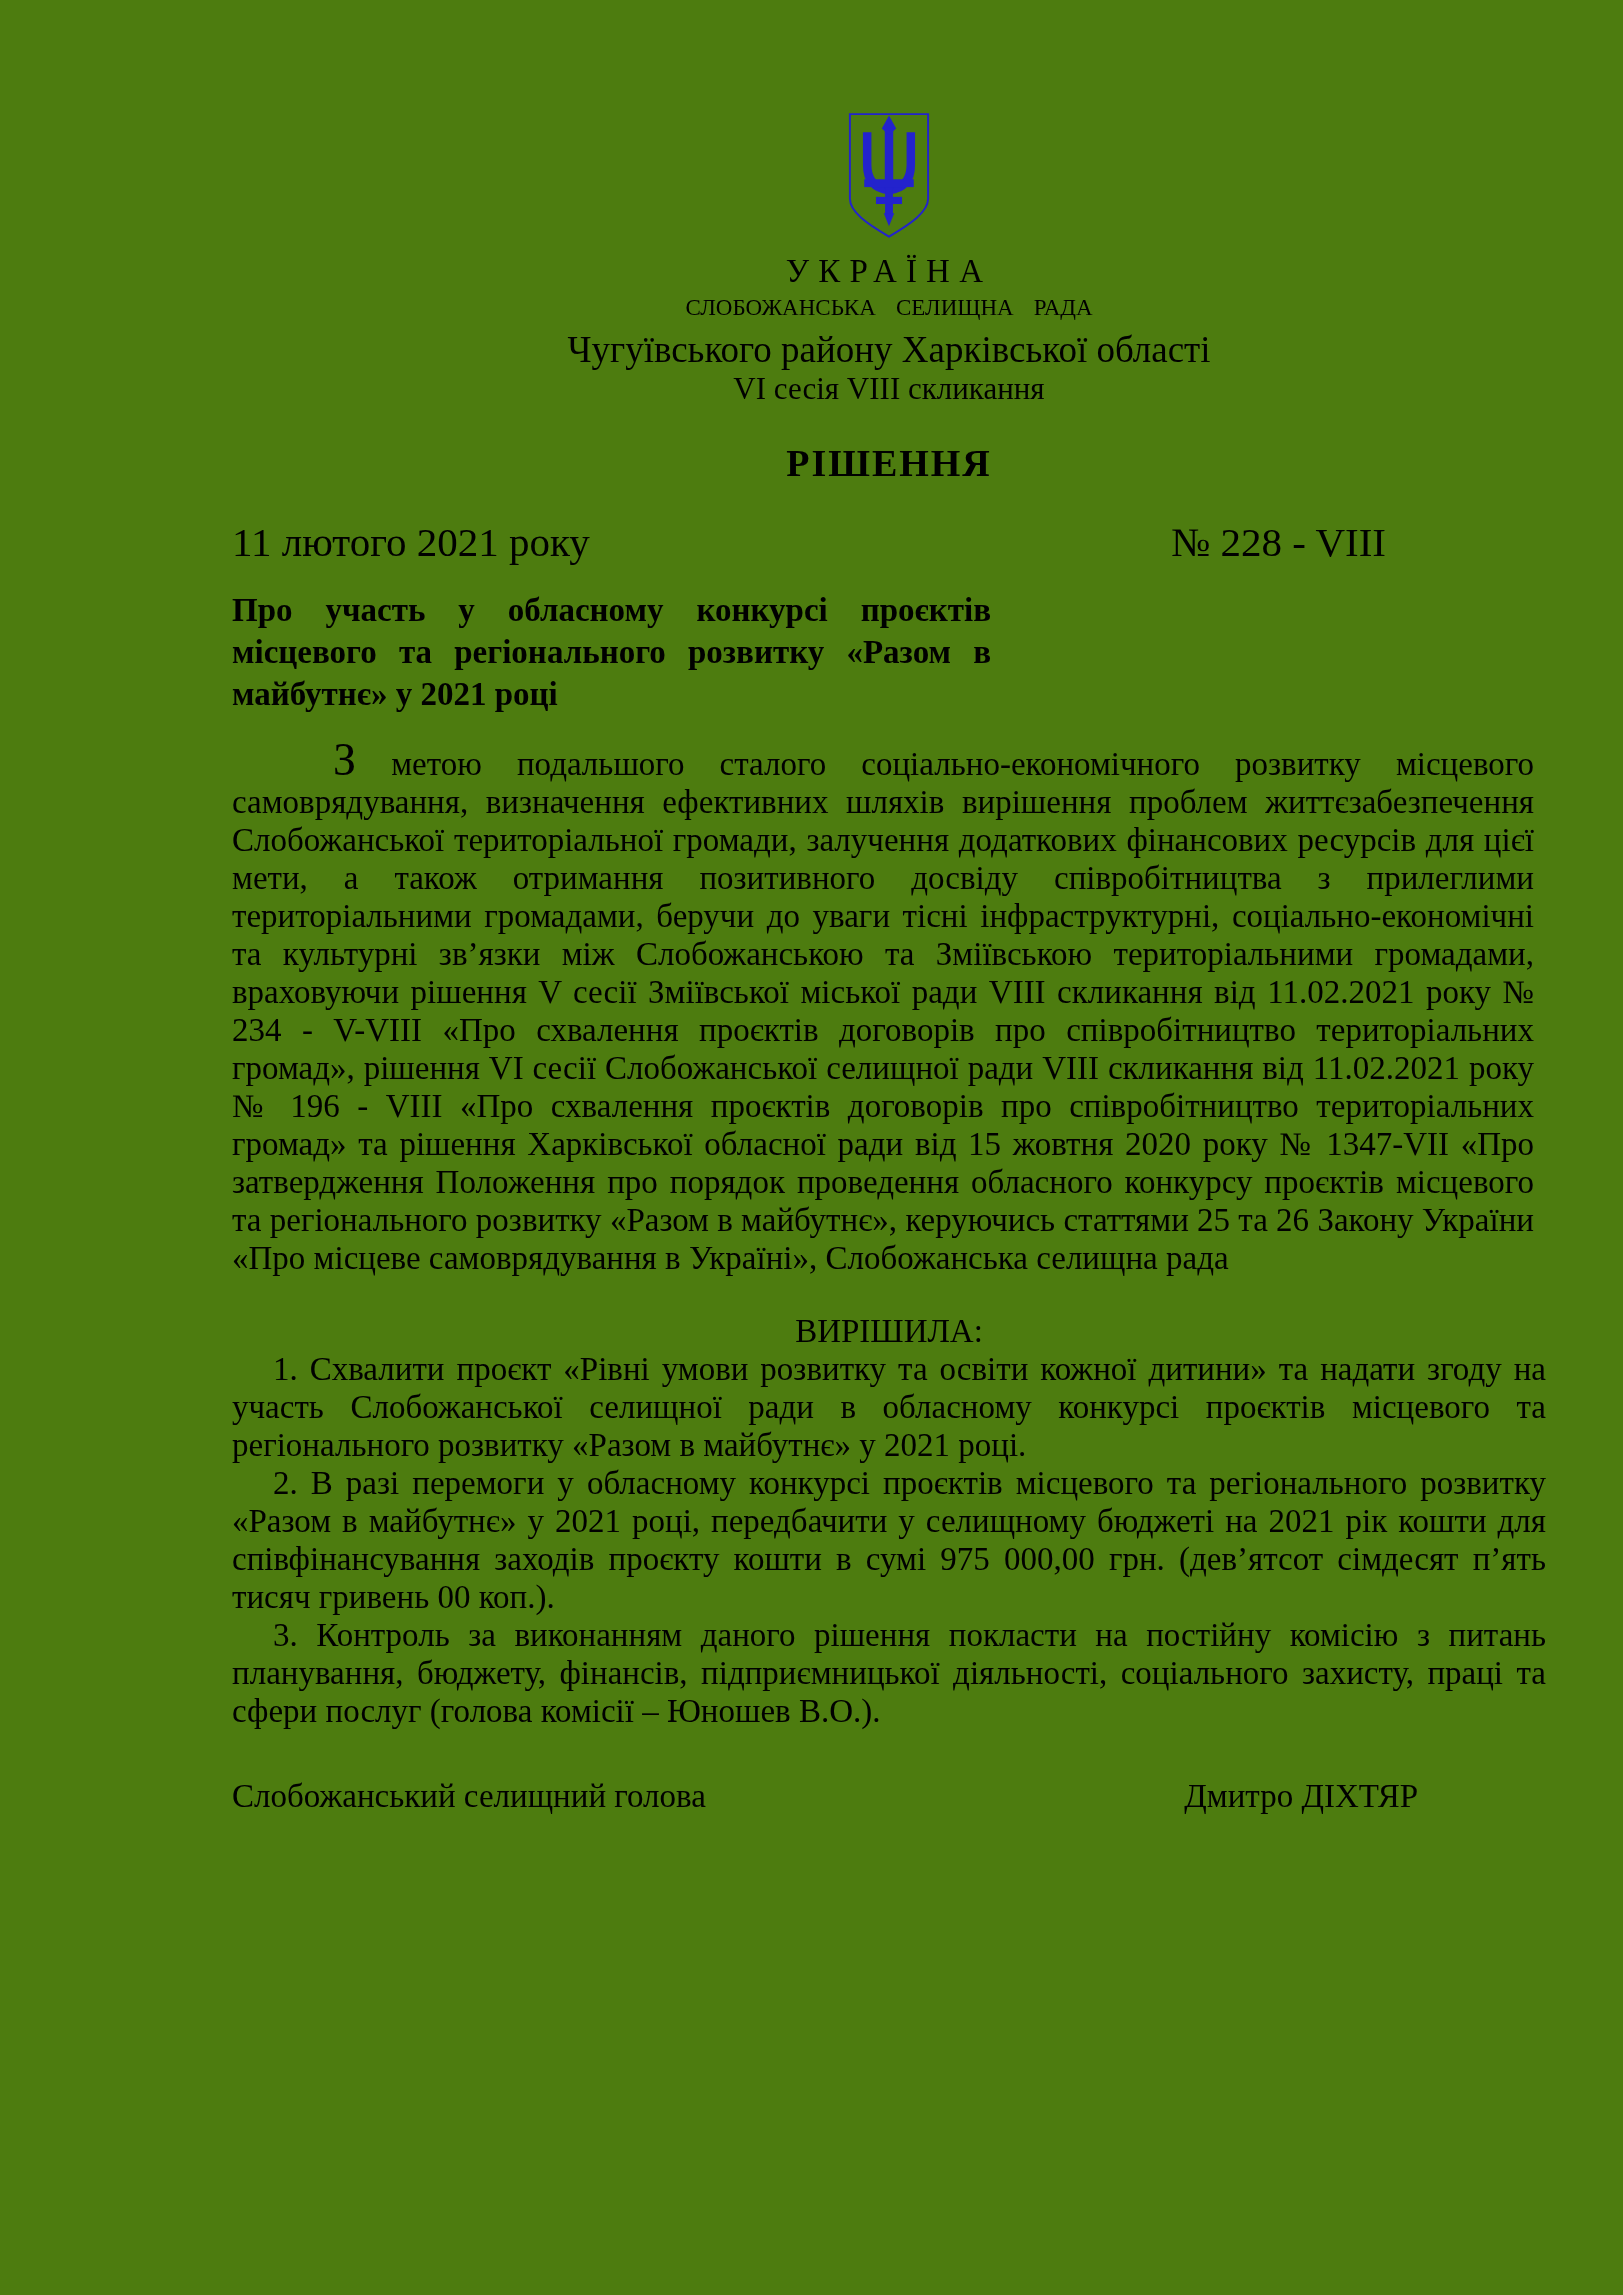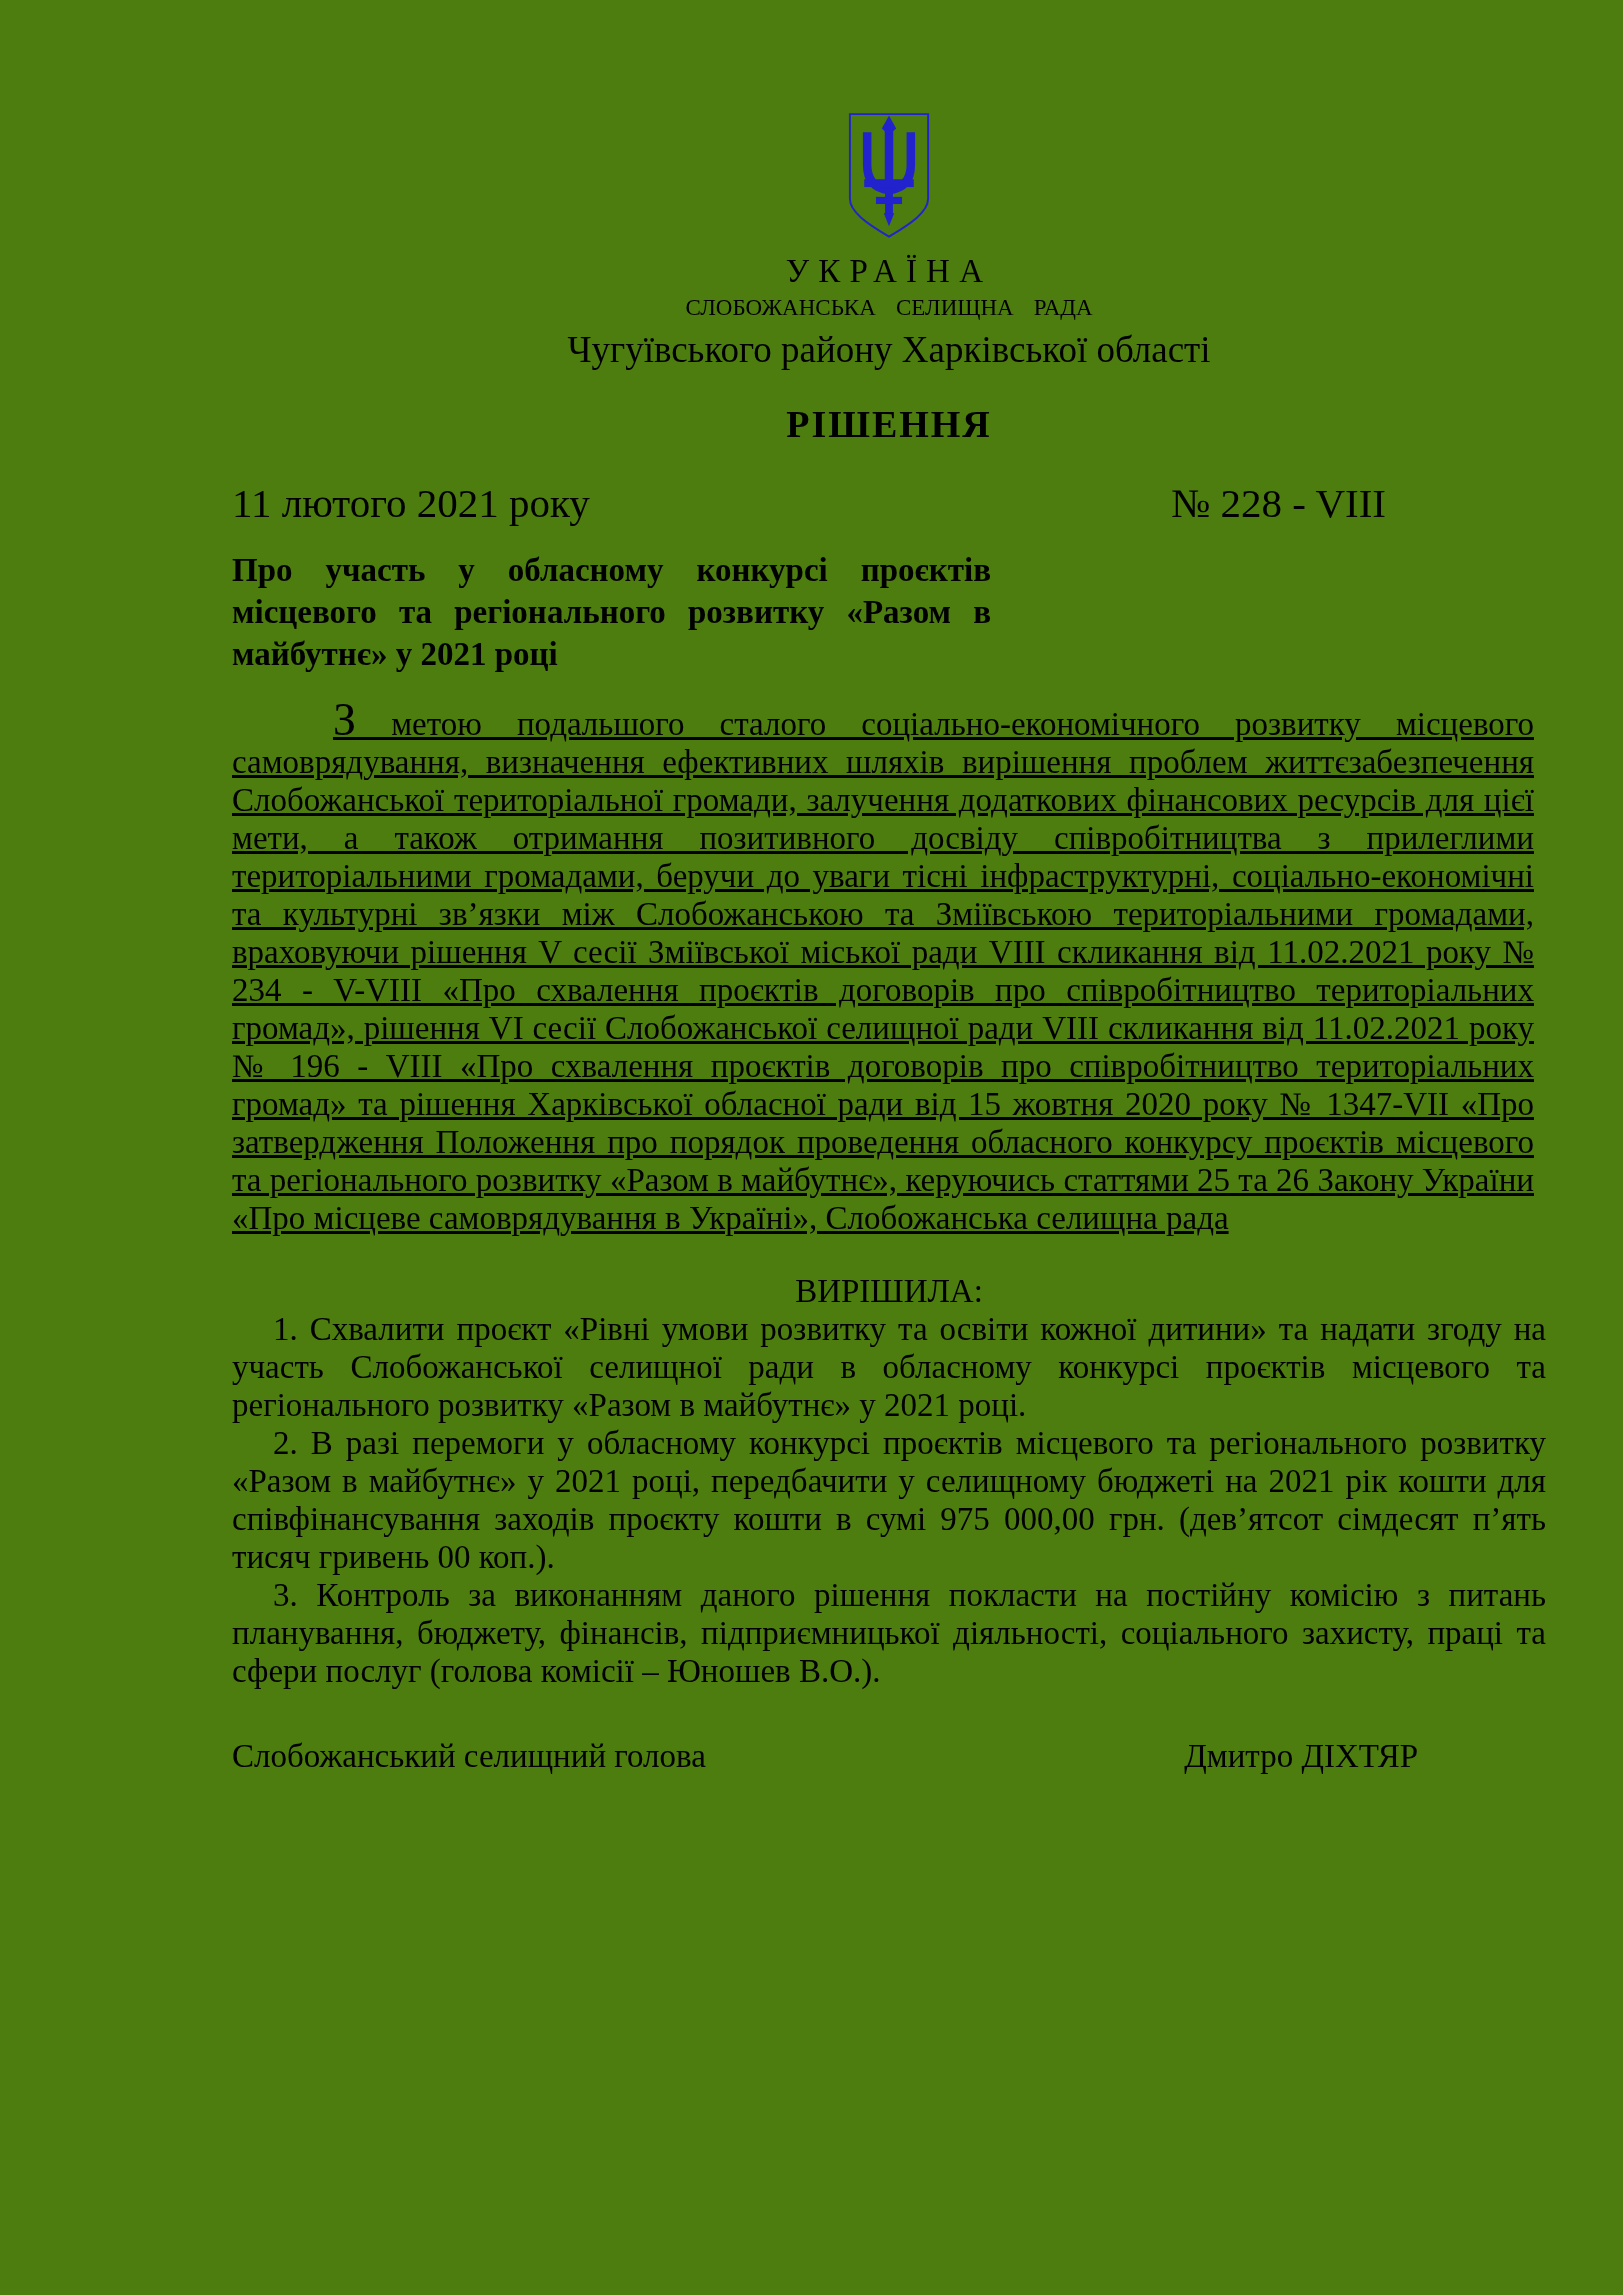--- a/index.html
+++ b/index.html
@@ -72,21 +72,20 @@
     line-height: 42px;
     font-weight: bold;
     text-align: justify;
   }
   .intro {
     margin: 22px 12px 0 0;
     font-size: 33px;
     line-height: 38px;
     text-align: justify;
     text-indent: 101px;
-    text-decoration: underline;
   }
   .initial {
     font-size: 46px;
     line-height: 1;
   }
   .resolved {
     margin-top: 35px;
     text-align: center;
     font-size: 33px;
     line-height: 38px;
@@ -134,20 +133,21 @@
       </g>
     </svg>
   </div>
 
   <div class="hl country">УКРАЇНА</div>
 
   <div class="hl council">СЛОБОЖАНСЬКА СЕЛИЩНА РАДА</div>
 
   <div class="hl district">Чугуївського району Харківської області</div>
 
+  <div class="hl session">VI сесія VIII скликання</div>
 
   <div class="doc-type">РІШЕННЯ</div>
 
   <div class="date-row">
     <span class="date">11 лютого 2021 року</span>
     <span class="number">№ 228 - VIII</span>
   </div>
 
   <div class="title">Про участь у обласному конкурсі проєктів місцевого та регіонального розвитку «Разом в майбутнє» у 2021 році</div>
 

